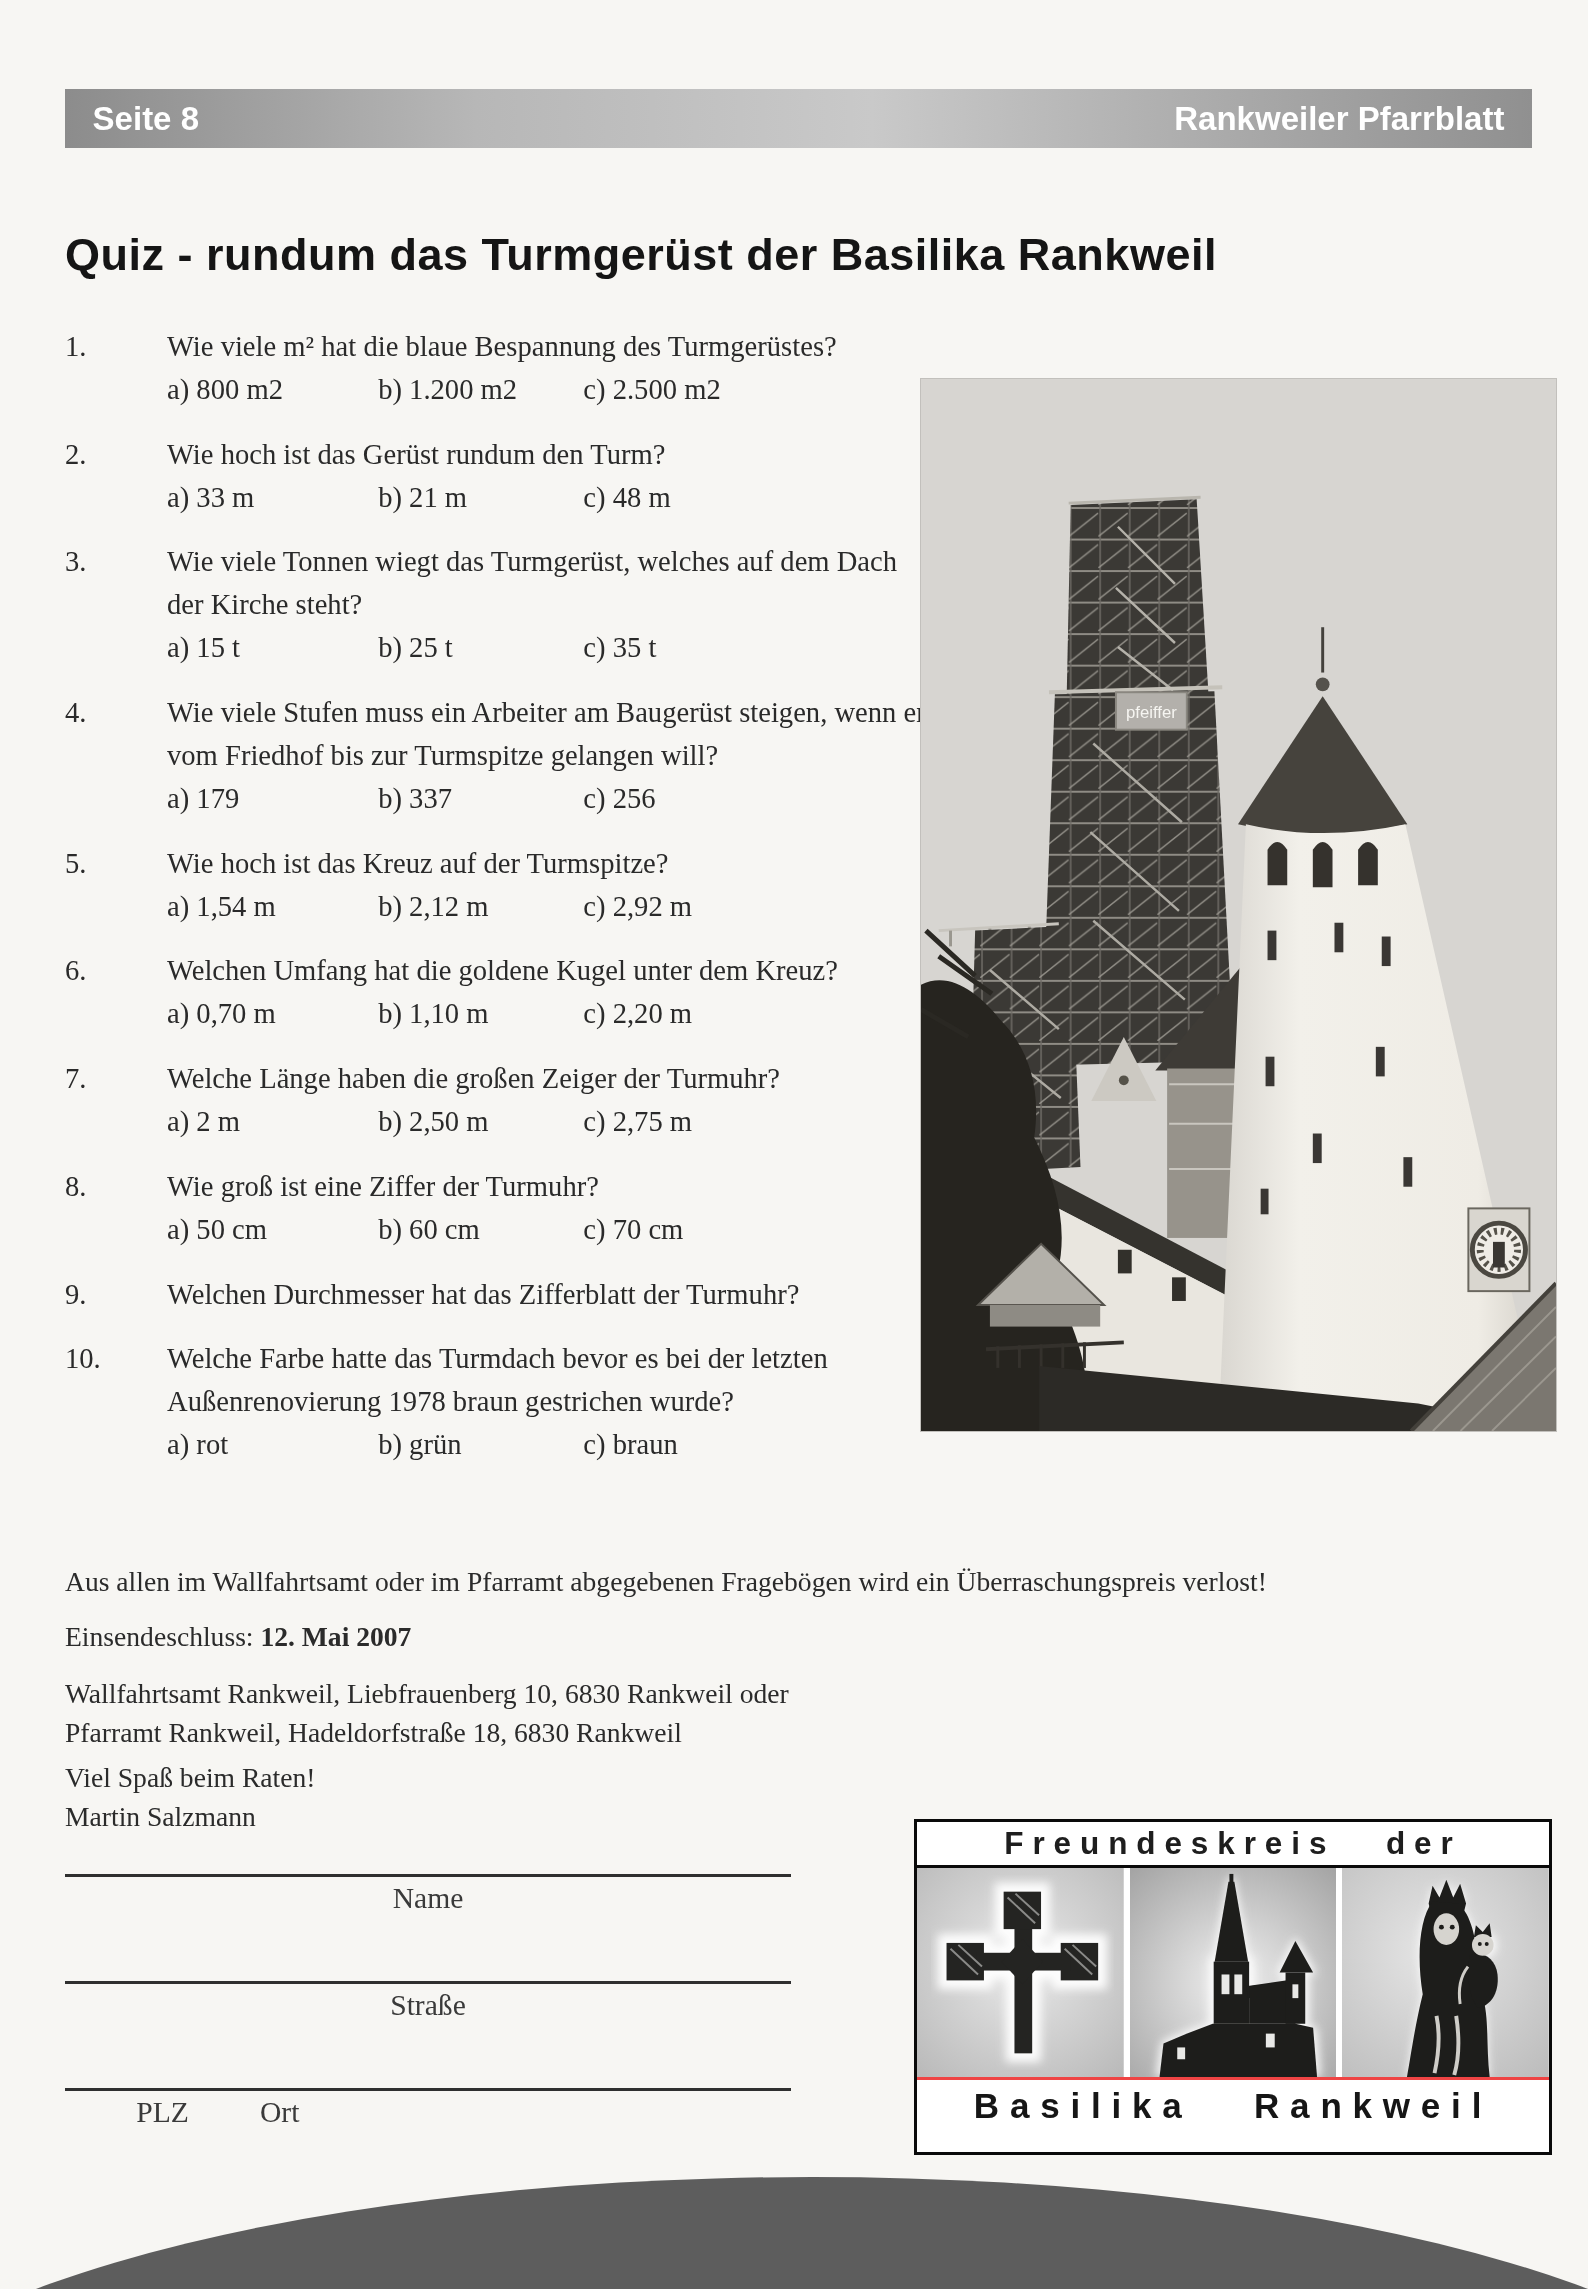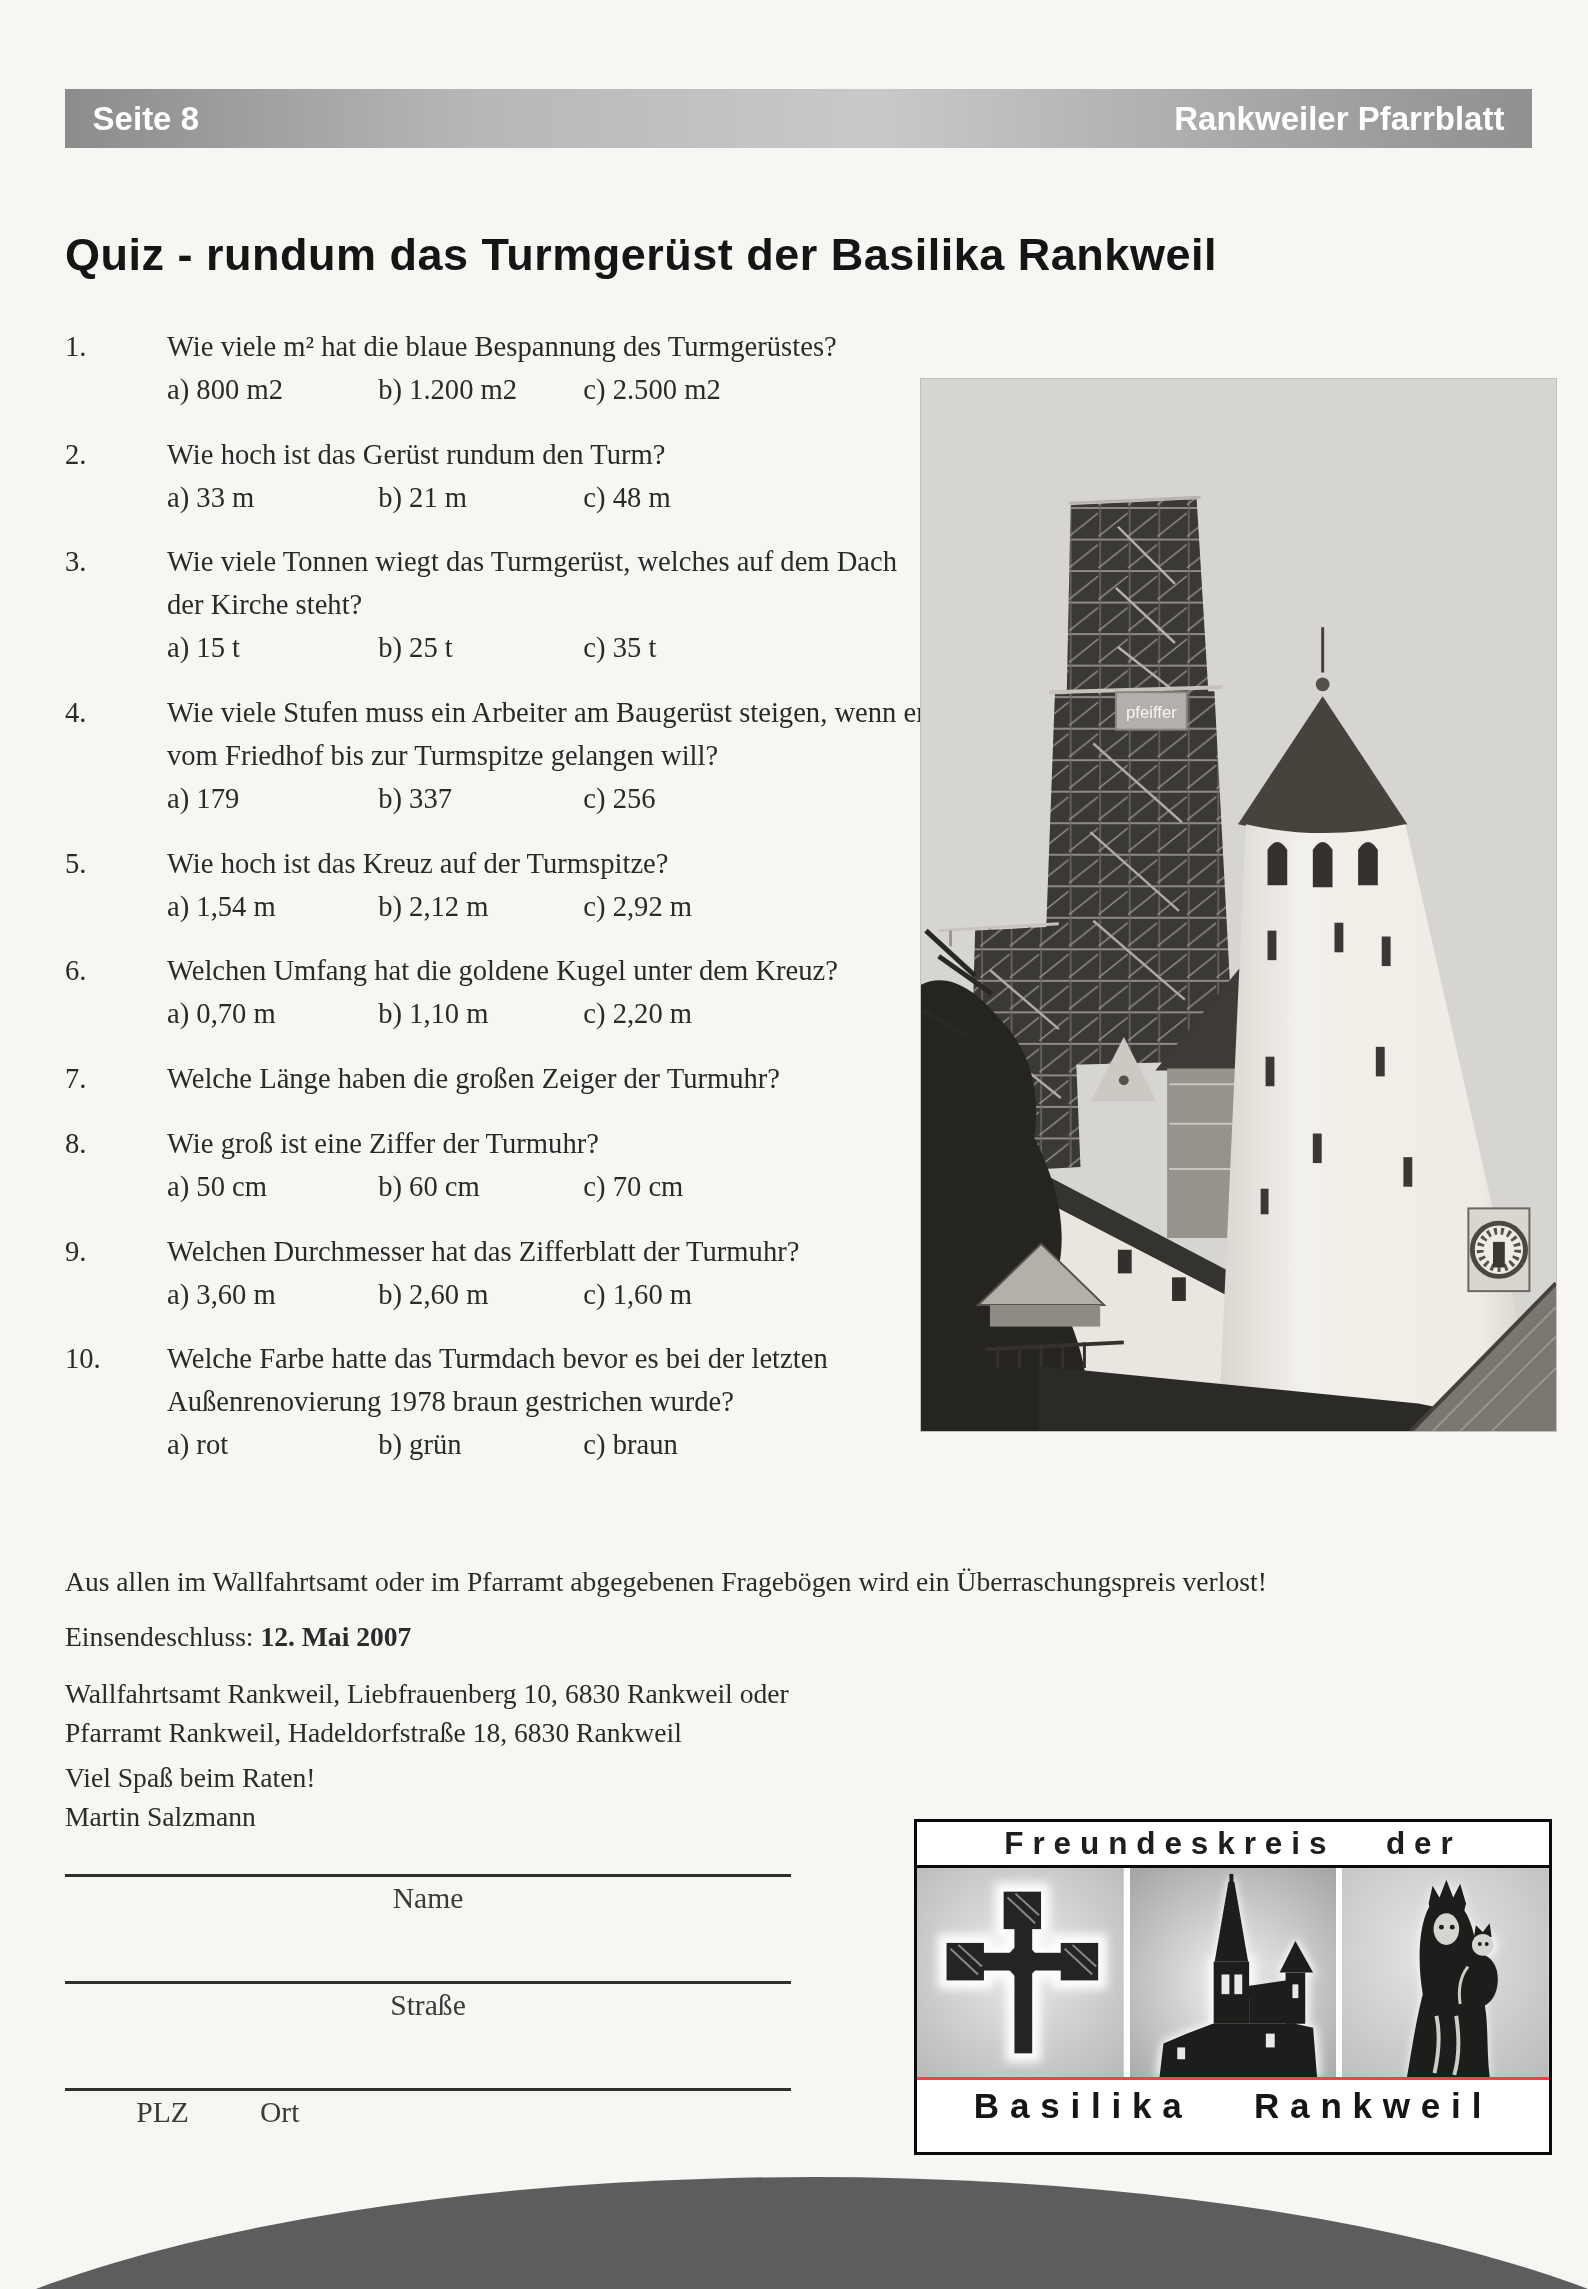--- a/index.html
+++ b/index.html
@@ -140,44 +140,44 @@
           <span class="opt opt-b">b) 1,10 m</span>
           <span class="opt opt-c">c) 2,20 m</span>
         </div>
       </div>
     </div>
 
     <div class="q-row">
       <div class="q-num">7.</div>
       <div class="q-body">
         <div class="q-text">Welche Länge haben die großen Zeiger der Turmuhr?</div>
+        <div class="q-opts">
+          <span class="opt opt-a">a) 2 m</span>
+          <span class="opt opt-b">b) 2,50 m</span>
+          <span class="opt opt-c">c) 2,75 m</span>
+        </div>
       </div>
     </div>
 
     <div class="q-row">
       <div class="q-num">8.</div>
       <div class="q-body">
         <div class="q-text">Wie groß ist eine Ziffer der Turmuhr?</div>
         <div class="q-opts">
           <span class="opt opt-a">a) 50 cm</span>
           <span class="opt opt-b">b) 60 cm</span>
           <span class="opt opt-c">c) 70 cm</span>
         </div>
       </div>
     </div>
 
     <div class="q-row">
       <div class="q-num">9.</div>
       <div class="q-body">
         <div class="q-text">Welchen Durchmesser hat das Zifferblatt der Turmuhr?</div>
-        <div class="q-opts">
-          <span class="opt opt-a">a) 3,60 m</span>
-          <span class="opt opt-b">b) 2,60 m</span>
-          <span class="opt opt-c">c) 1,60 m</span>
-        </div>
       </div>
     </div>
 
     <div class="q-row">
       <div class="q-num">10.</div>
       <div class="q-body">
         <div class="q-text">Welche Farbe hatte das Turmdach bevor es bei der letzten Außenrenovierung 1978 braun gestrichen wurde?</div>
         <div class="q-opts">
           <span class="opt opt-a">a) rot</span>
           <span class="opt opt-b">b) grün</span>

